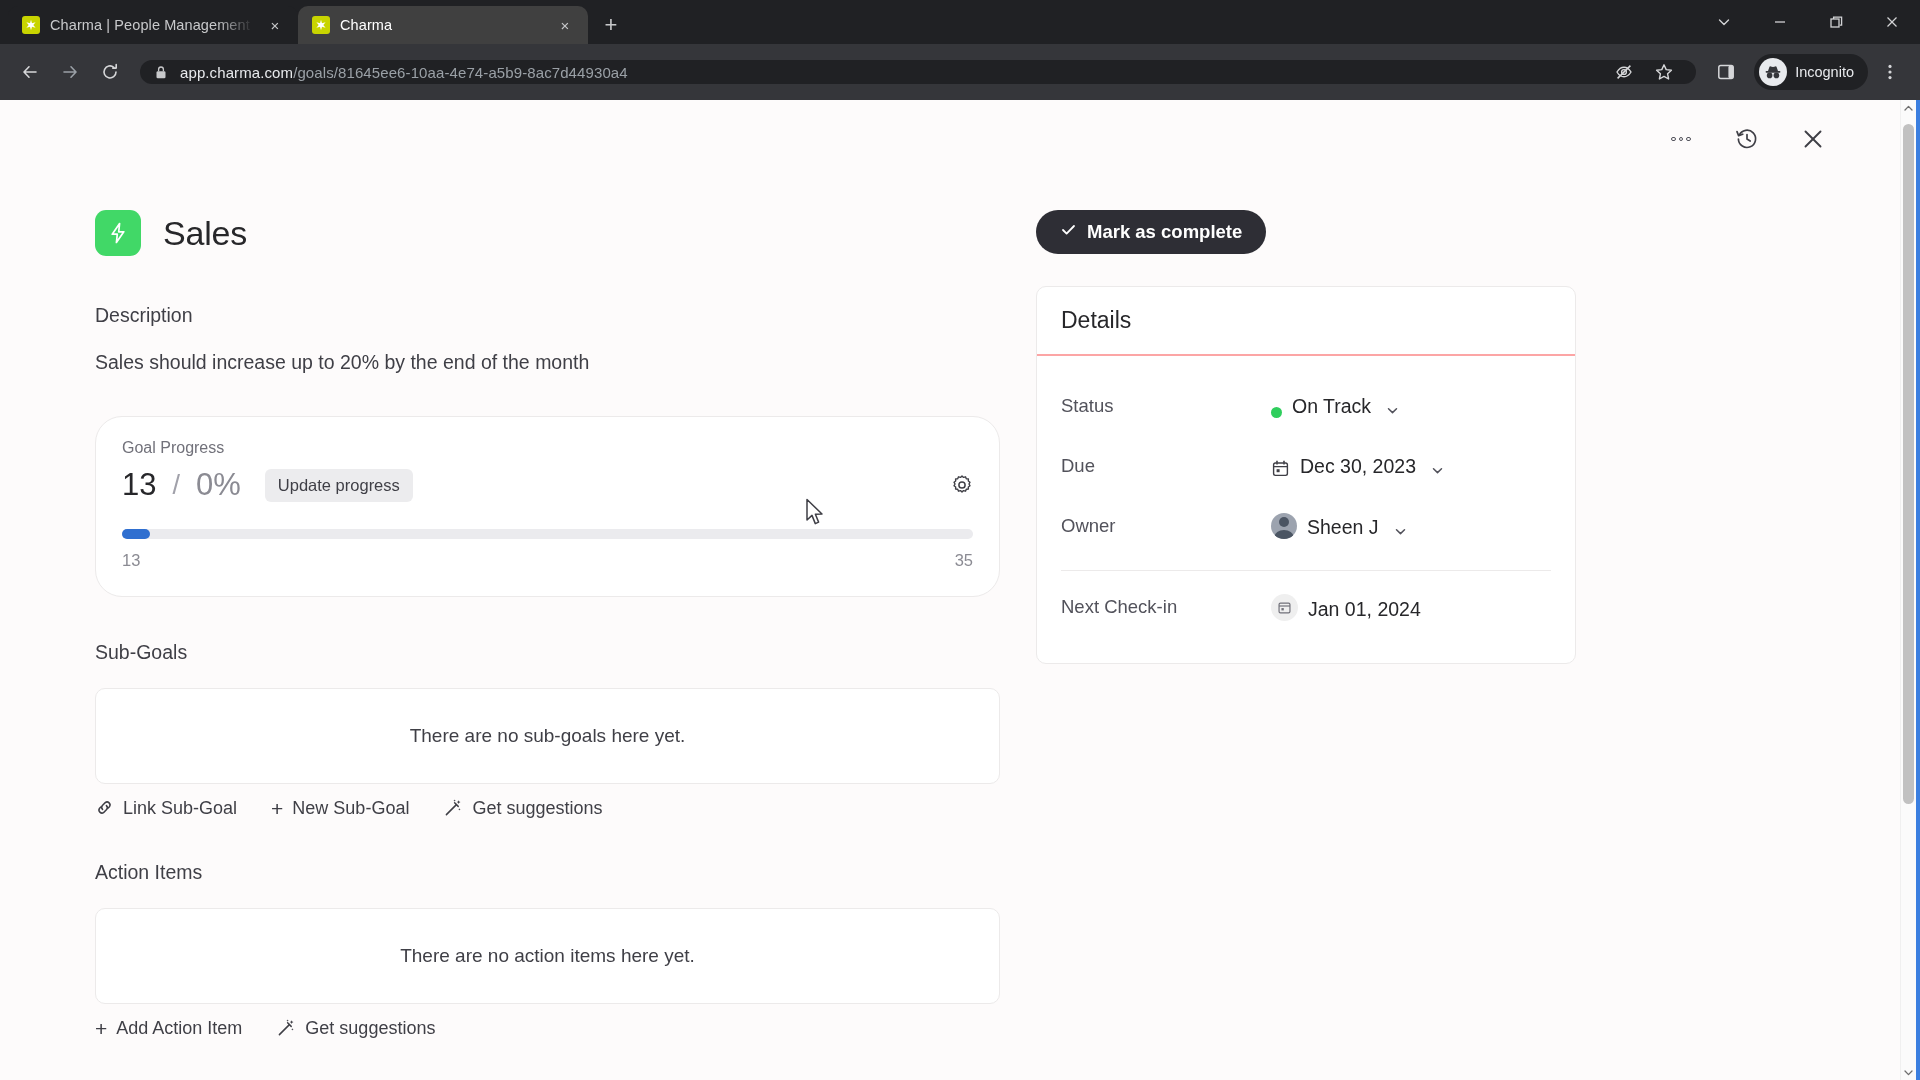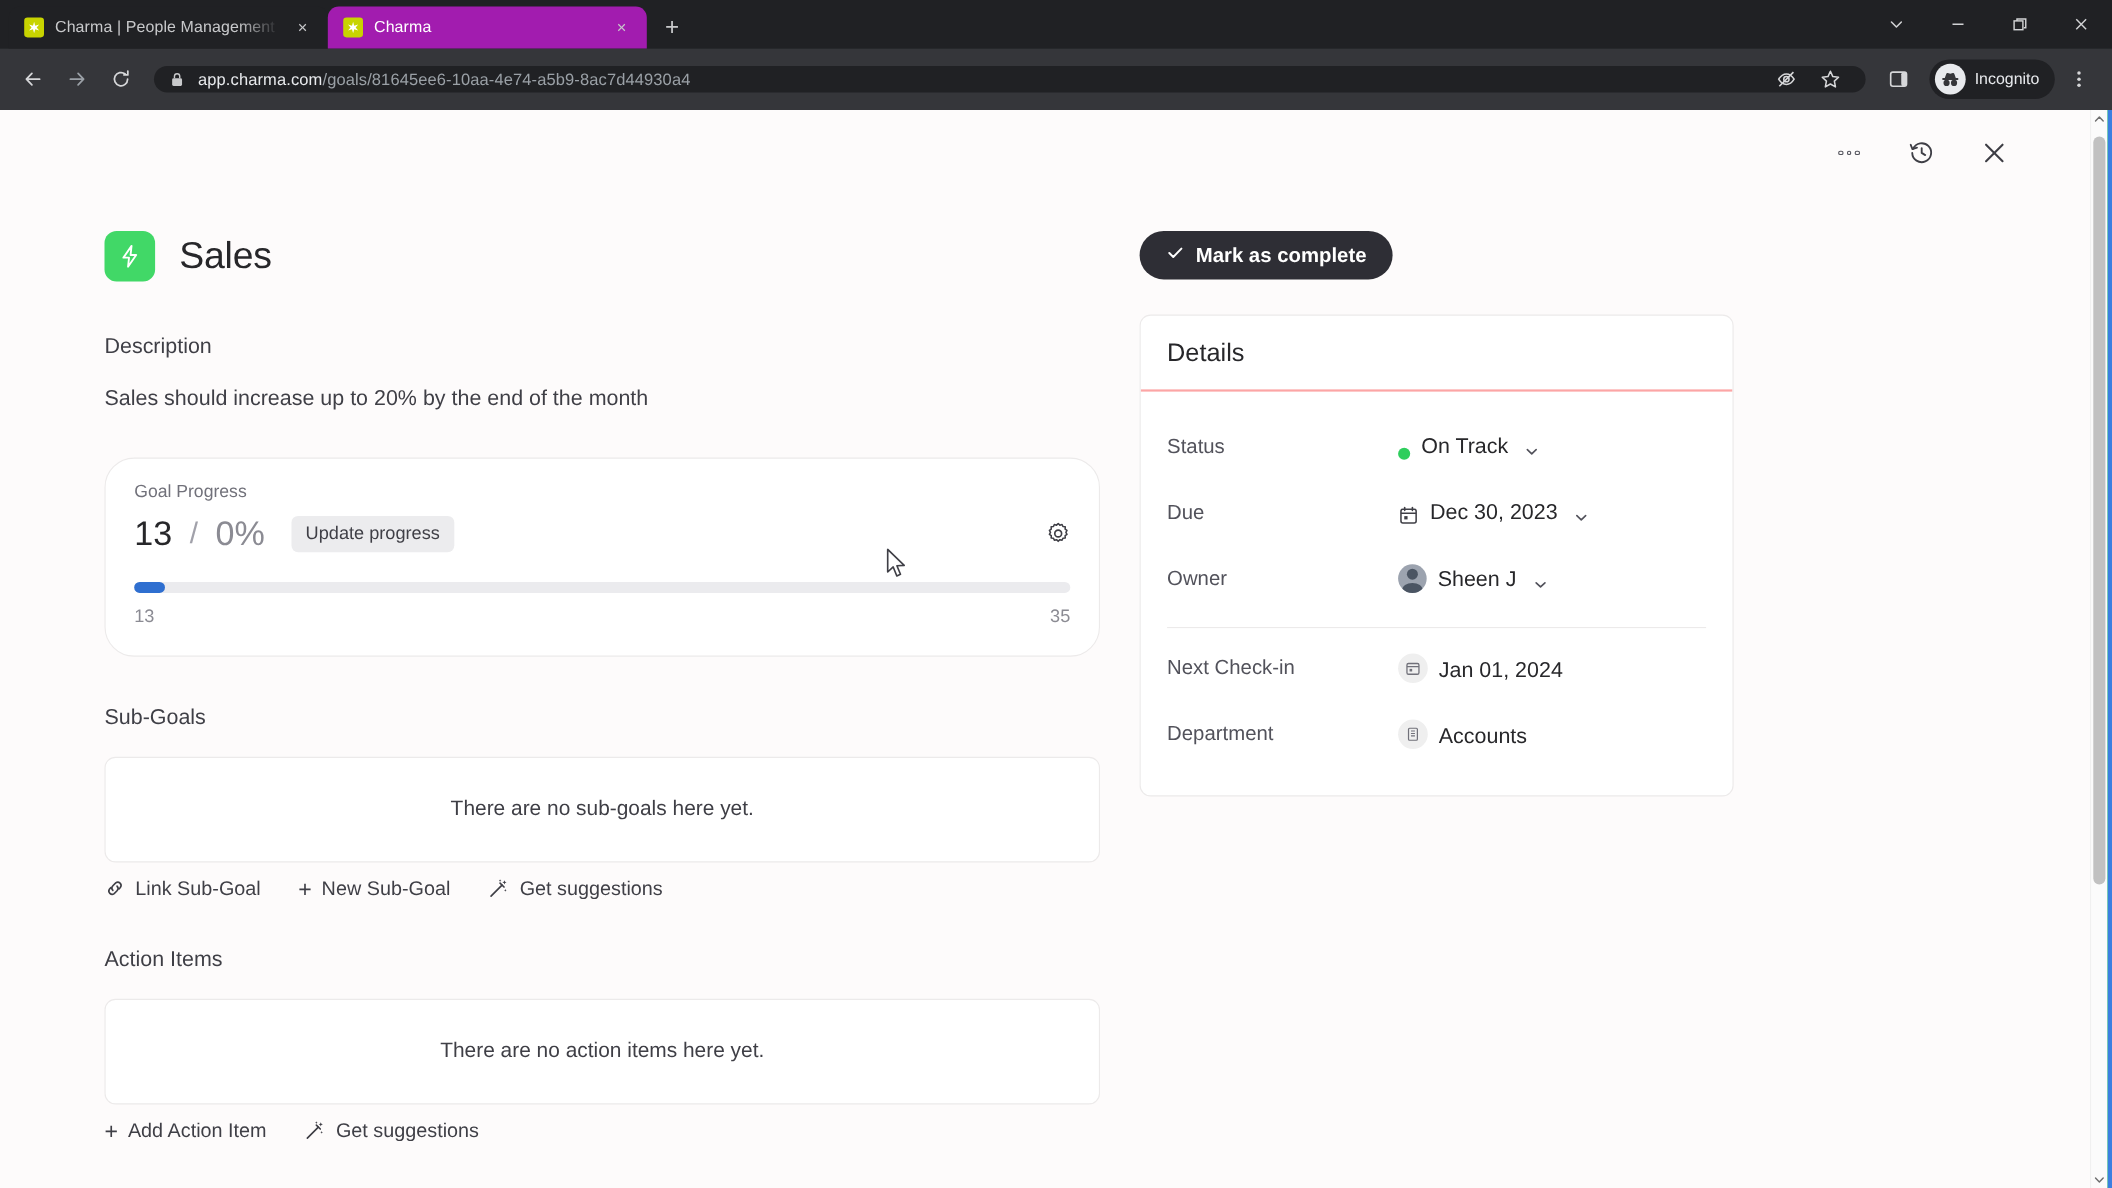--- a/index.html
+++ b/index.html
@@ -16,21 +16,21 @@
   .tabstrip {
     height:44px; background:#202124; display:flex; align-items:flex-end;
     padding-left:8px; position:relative; flex:0 0 44px;
   }
   .tab {
     height:38px; display:flex; align-items:center; gap:10px;
     padding:0 12px 0 14px; border-radius:10px 10px 0 0;
     position:relative; min-width:0;
   }
   .tab.inactive { width:290px; color:#c8c9cb; background:#202124; }
-  .tab.active { width:290px; background:#a21caf; color:#ffffff; }
+  .tab.active { width:290px; background:#404040; color:#ffffff; }
   .tab-fav {
     width:18px; height:18px; border-radius:3px; background:#c8d400;
     display:flex; align-items:center; justify-content:center; flex:0 0 18px;
   }
   .tab-fav svg { display:block; }
   .tab-title {
     font-size:14.5px; white-space:nowrap; overflow:hidden;
     flex:1; min-width:0; letter-spacing:.1px;
   }
   .tab.inactive .tab-title {
@@ -83,21 +83,21 @@
     align-items:center; gap:8px; padding:0 14px 0 5px; margin-left:6px;
   }
   .incog-av {
     width:28px; height:28px; border-radius:50%; background:#e8eaed;
     display:flex; align-items:center; justify-content:center; flex:0 0 28px;
   }
   .incog-label { font-size:14.5px; color:#e8eaed; white-space:nowrap; }
 
   
   .viewport {
-    flex:1; background:#22c55e; position:relative; overflow:hidden;
+    flex:1; background:#6d28d9; position:relative; overflow:hidden;
     border-right:4px solid #3b7fe0;
   }
   .page { position:absolute; inset:0 16px 0 0; background:#fdfbfb; }
 
   .modal-actions {
     position:absolute; right:70px; top:22px; display:flex; align-items:center; gap:32px;
   }
   .ma-btn {
     width:34px; height:34px; display:flex; align-items:center; justify-content:center;
     color:#3f3f46;
@@ -535,34 +535,20 @@
                         <rect x="2.6" y="4" width="13.8" height="12.4" rx="1.8" stroke="currentColor" stroke-width="1.5" fill="none"></rect>
                         <line x1="2.6" y1="7.6" x2="16.4" y2="7.6" stroke="currentColor" stroke-width="1.5"></line>
                         <rect x="5.6" y="10.2" width="3" height="3" fill="currentColor"></rect>
                       </svg>
                   </span>
                   <span>Jan 01, 2024</span>
                 </span>
               </div>
 
 
-              <div class="d-row">
-                <span class="d-key">Department</span>
-                <span class="d-val">
-                  <span class="icon-circle">
-                    <svg width="15" height="15" viewBox="0 0 19 19">
-                        <rect x="4.4" y="2.6" width="10.2" height="13.8" rx="1.2" stroke="currentColor" stroke-width="1.4" fill="none"></rect>
-                        <line x1="7.2" y1="5.8" x2="11.8" y2="5.8" stroke="currentColor" stroke-width="1.3"></line>
-                        <line x1="7.2" y1="8.6" x2="11.8" y2="8.6" stroke="currentColor" stroke-width="1.3"></line>
-                        <line x1="7.2" y1="11.4" x2="11.8" y2="11.4" stroke="currentColor" stroke-width="1.3"></line>
-                      </svg>
-                  </span>
-                  <span>Accounts</span>
-                </span>
-              </div>
 
             </div>
           </div>
         </div>
       </div>
 
       <div class="cursor">
         <svg width="22" height="30" viewBox="0 0 22 30">
             <path d="M2 1.5 L2 22 L7 17.4 L10.3 25.6 L13.6 24.1 L10.4 16.3 L17 16 Z" fill="#ffffff" stroke="#3f3f46" stroke-width="1.5" stroke-linejoin="round"></path>
           </svg>

